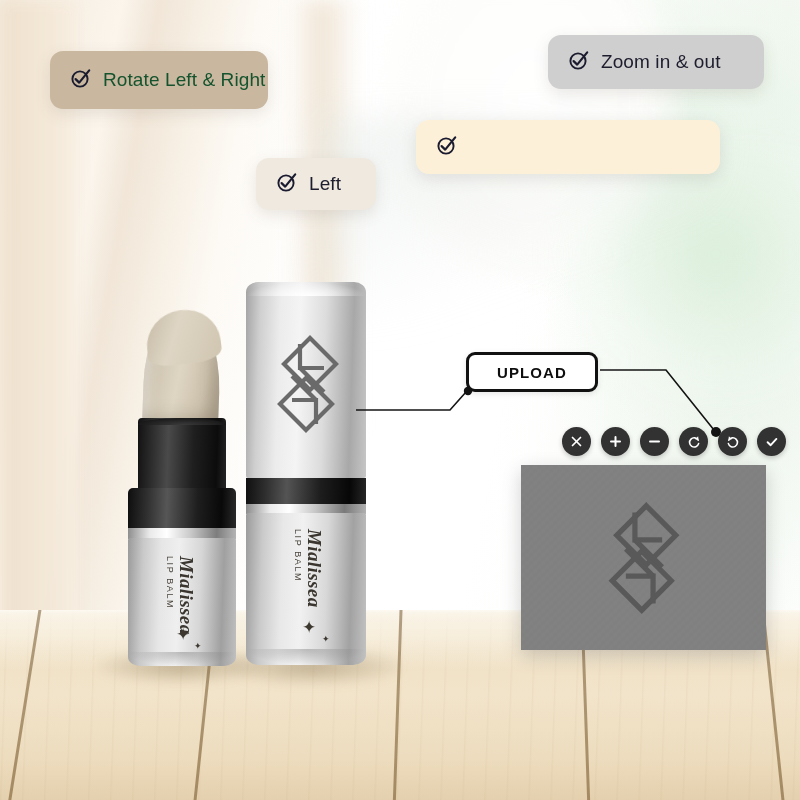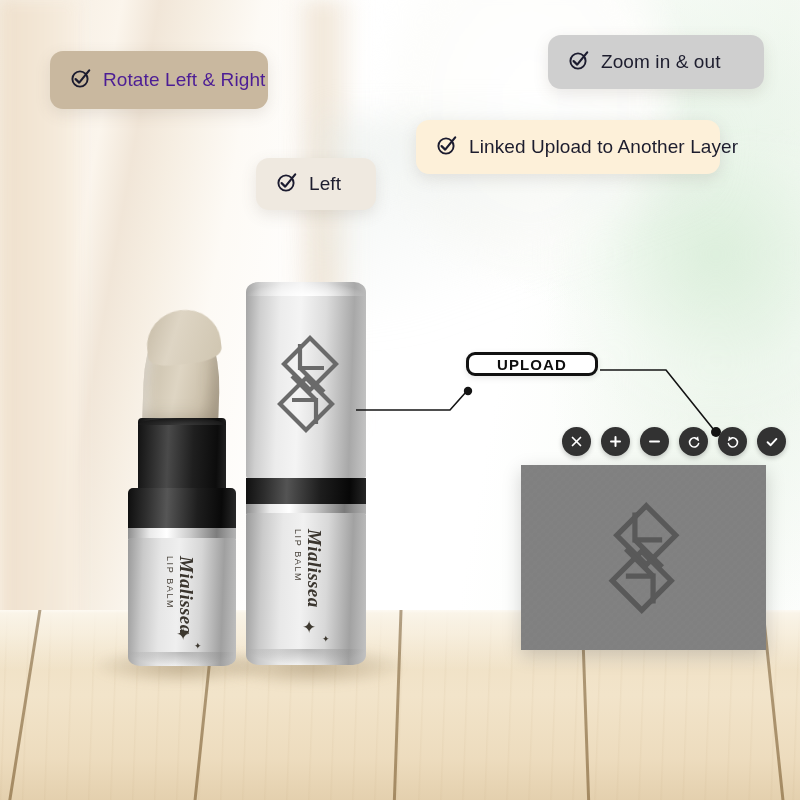--- a/index.html
+++ b/index.html
@@ -356,21 +356,21 @@
   <svg class="connector" style="left:356px; top:350px;" width="130" height="70" viewBox="0 0 130 70">
     <polyline points="0,60 94,60 110,42" fill="none" stroke="#141414" stroke-width="1.6"></polyline>
     <circle cx="112" cy="41" r="4.2" fill="#141414"></circle>
   </svg>
 
   <svg class="connector" style="left:600px; top:358px;" width="130" height="95" viewBox="0 0 130 95">
     <polyline points="0,12 66,12 114,72" fill="none" stroke="#141414" stroke-width="1.6"></polyline>
     <circle cx="116" cy="74" r="5" fill="#141414"></circle>
   </svg>
 
-  <div class="upload-box" style="left:466px; top:352px; width:132px; height:24px;align-items:center;">
+  <div class="upload-box" style="left:466px; top:352px; width:132px; height:40px;align-items:center;">
     <span>UPLOAD</span>
   </div>
 
   <div class="toolbar" style="left:562px; top:427px;">
 
     <button class="tool-btn" title="Close">
       <svg width="13" height="13" viewBox="0 0 13 13">
         <g stroke="#ffffff" stroke-width="1.7" stroke-linecap="round">
           <line x1="2.5" y1="2.5" x2="10.5" y2="10.5"></line>
           <line x1="10.5" y1="2.5" x2="2.5" y2="10.5"></line>
@@ -426,35 +426,34 @@
       </g>
     </svg>
   </div>
 
   <div id="chips-layer">
       <div class="chip" style="left: 50px; top: 51px; width: 218px; height: 58px; background: rgb(201, 184, 159);">
         <span class="chk"><svg width="22" height="22" viewBox="0 0 22 22">
   <circle cx="10" cy="12" r="7.6" fill="none" stroke="#1b1b2f" stroke-width="1.9"></circle>
   <polyline points="5.6,12.1 9.2,15.6 19.2,3.4" fill="none" stroke="#1b1b2f" stroke-width="2.2" stroke-linecap="round" stroke-linejoin="round"></polyline>
 </svg></span>
-        <span class="chip-label" style="color: #4c1d95;">Rotate Left &amp; Right</span>
+        <span class="chip-label" style="color: #14532d;">Rotate Left &amp; Right</span>
       </div>
       <div class="chip" style="left: 548px; top: 35px; width: 216px; height: 54px; background: rgb(207, 207, 207);">
         <span class="chk"><svg width="22" height="22" viewBox="0 0 22 22">
   <circle cx="10" cy="12" r="7.6" fill="none" stroke="#1b1b2f" stroke-width="1.9"></circle>
   <polyline points="5.6,12.1 9.2,15.6 19.2,3.4" fill="none" stroke="#1b1b2f" stroke-width="2.2" stroke-linecap="round" stroke-linejoin="round"></polyline>
 </svg></span>
         <span class="chip-label" style="color: rgb(29, 29, 46);">Zoom in &amp; out</span>
       </div>
       <div class="chip" style="left: 416px; top: 120px; width: 304px; height: 54px; background: rgb(253, 240, 217);">
         <span class="chk"><svg width="22" height="22" viewBox="0 0 22 22">
   <circle cx="10" cy="12" r="7.6" fill="none" stroke="#1b1b2f" stroke-width="1.9"></circle>
   <polyline points="5.6,12.1 9.2,15.6 19.2,3.4" fill="none" stroke="#1b1b2f" stroke-width="2.2" stroke-linecap="round" stroke-linejoin="round"></polyline>
 </svg></span>
-        <span class="chip-label" style="color: rgb(29, 29, 46);">Linked Upload to Another Layer</span>
       </div>
       <div class="chip" style="left: 256px; top: 158px; width: 120px; height: 52px; background: rgb(239, 233, 224);">
         <span class="chk"><svg width="22" height="22" viewBox="0 0 22 22">
   <circle cx="10" cy="12" r="7.6" fill="none" stroke="#1b1b2f" stroke-width="1.9"></circle>
   <polyline points="5.6,12.1 9.2,15.6 19.2,3.4" fill="none" stroke="#1b1b2f" stroke-width="2.2" stroke-linecap="round" stroke-linejoin="round"></polyline>
 </svg></span>
         <span class="chip-label" style="color: rgb(29, 29, 46);">Left</span>
       </div>
     </div>
 

